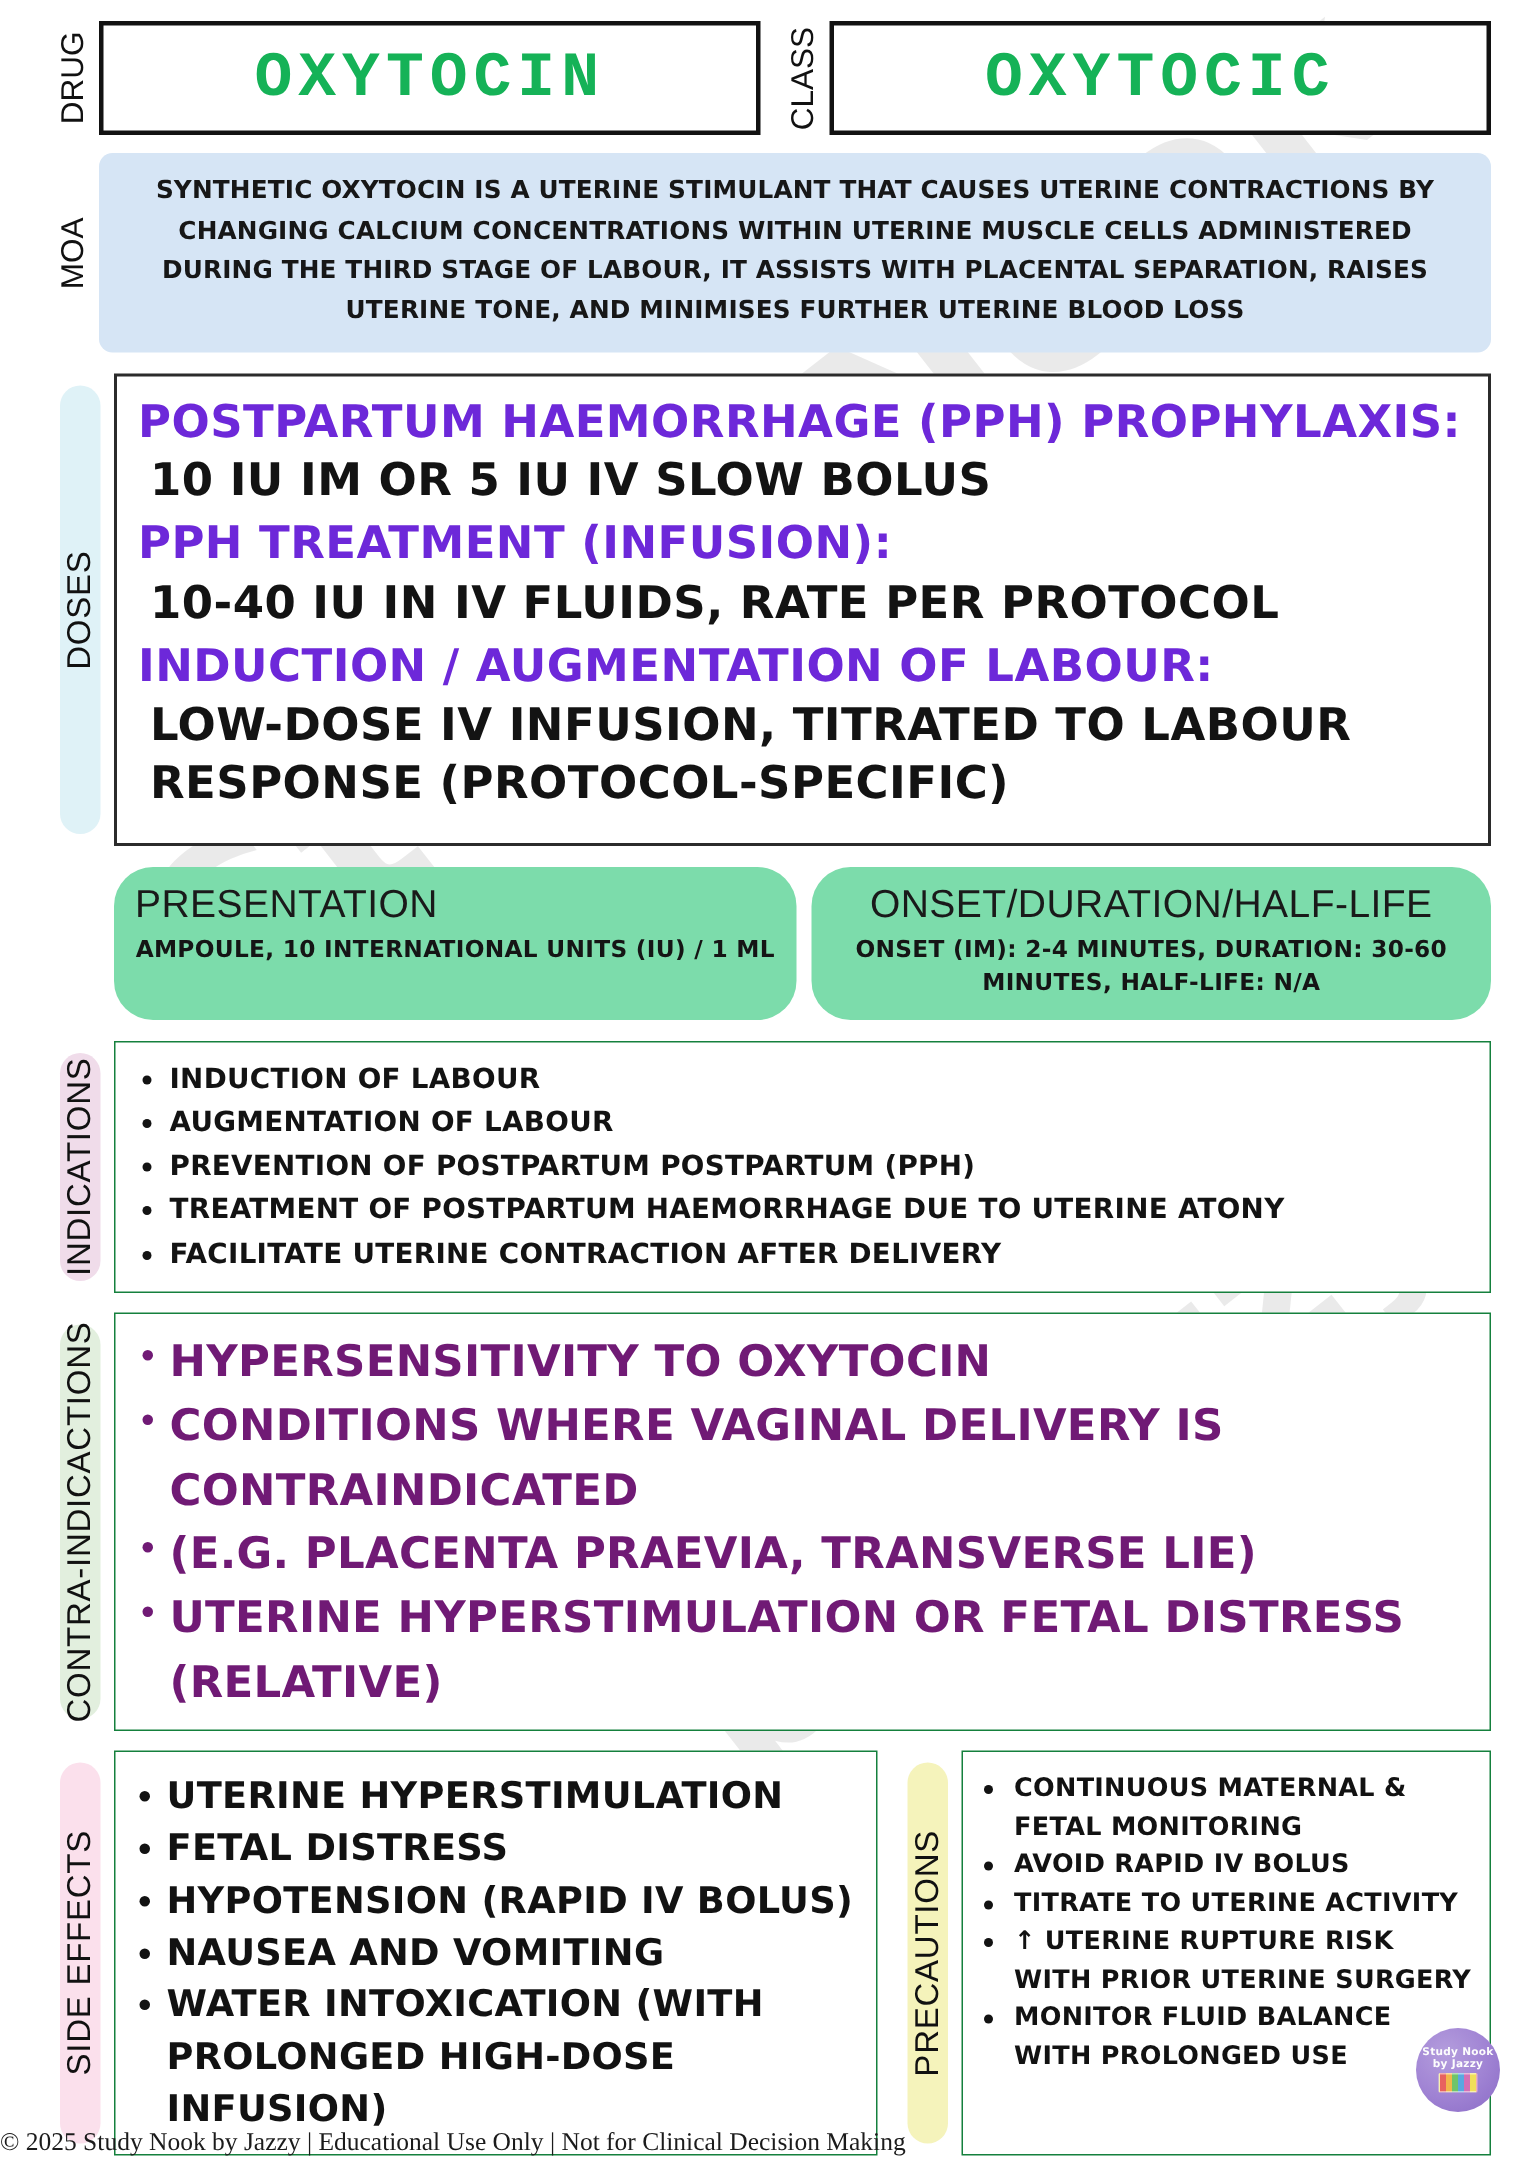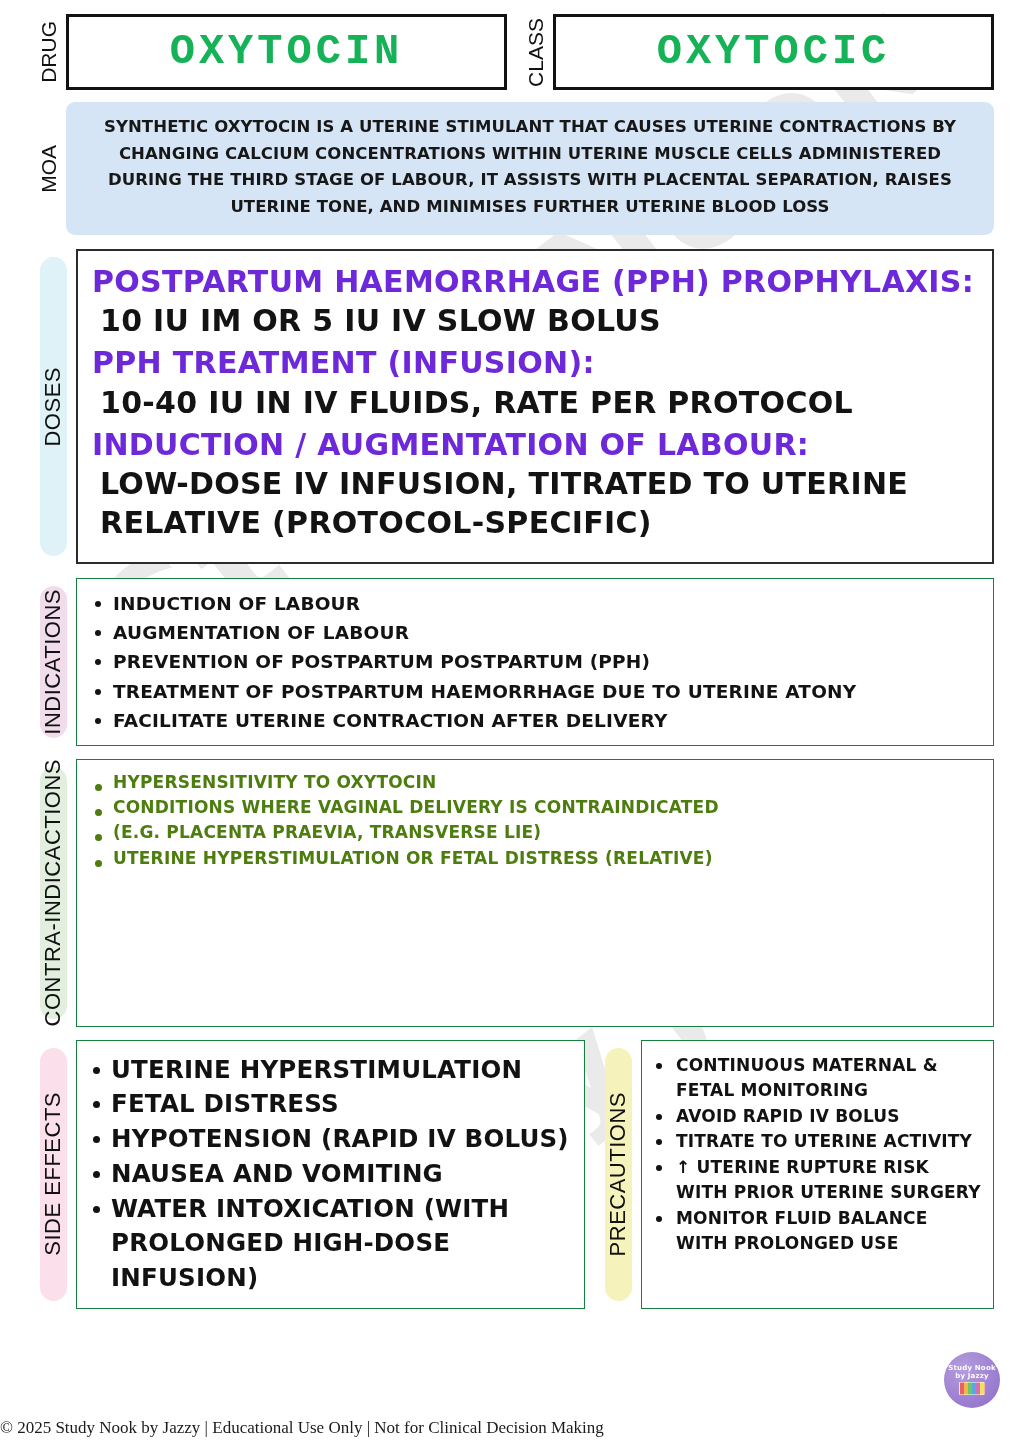--- a/index.html
+++ b/index.html
@@ -237,23 +237,23 @@
     font-size: 18.5px;
     line-height: 1.58;
     color: #131313;
   }
   ul.ind-list li::before { top: 12px; }
 
   
   .ci-row { margin-bottom: 13px; }
   .ci-pill { background: #e2efde; }
   ul.ci-list li {
-    font-size: 17px;
+    font-size: 29px;
     line-height: 1.48;
-    color: #4d7c0f;
+    color: #701a75;
   }
   ul.ci-list li::before { top: 14px; width: 7px; height: 7px; }
 
   
   .bottom-row {
     display: flex;
     gap: 10px;
   }
   .bcol { display: flex; align-items: stretch; }
   .bcol-left { flex: 0 0 555px; }
@@ -365,24 +365,34 @@
     <div class="side-tab">
       <div class="pill doses-pill"></div>
       <span>DOSES</span>
     </div>
     <div class="doses-box">
       <div class="dose-head">POSTPARTUM HAEMORRHAGE (PPH) PROPHYLAXIS:</div>
       <div class="dose-body">10 IU IM OR 5 IU IV SLOW BOLUS</div>
       <div class="dose-head">PPH TREATMENT (INFUSION):</div>
       <div class="dose-body">10-40 IU IN IV FLUIDS, RATE PER PROTOCOL</div>
       <div class="dose-head">INDUCTION / AUGMENTATION OF LABOUR:</div>
-      <div class="dose-body">LOW-DOSE IV INFUSION, TITRATED TO UTERINE RELATIVE (PROTOCOL-SPECIFIC)</div>
-    </div>
-  </div>
-
+      <div class="dose-body">LOW-DOSE IV INFUSION, TITRATED TO LABOUR RESPONSE (PROTOCOL-SPECIFIC)</div>
+    </div>
+  </div>
+
+  <div class="green-row">
+    <div class="green-card gc-left">
+      <div class="gc-title">PRESENTATION</div>
+      <div class="gc-sub">AMPOULE, 10 INTERNATIONAL UNITS (IU) / 1 ML</div>
+    </div>
+    <div class="green-card gc-right">
+      <div class="gc-title">ONSET/DURATION/HALF-LIFE</div>
+      <div class="gc-sub">ONSET (IM): 2-4 MINUTES, DURATION: 30-60 MINUTES, HALF-LIFE: N/A</div>
+    </div>
+  </div>
 
   <div class="row-with-tab ind-row">
     <div class="side-tab">
       <div class="pill ind-pill"></div>
       <span>INDICATIONS</span>
     </div>
     <div class="list-box">
       <ul class="blist ind-list">
         <li>INDUCTION OF LABOUR</li>
         <li>AUGMENTATION OF LABOUR</li>

